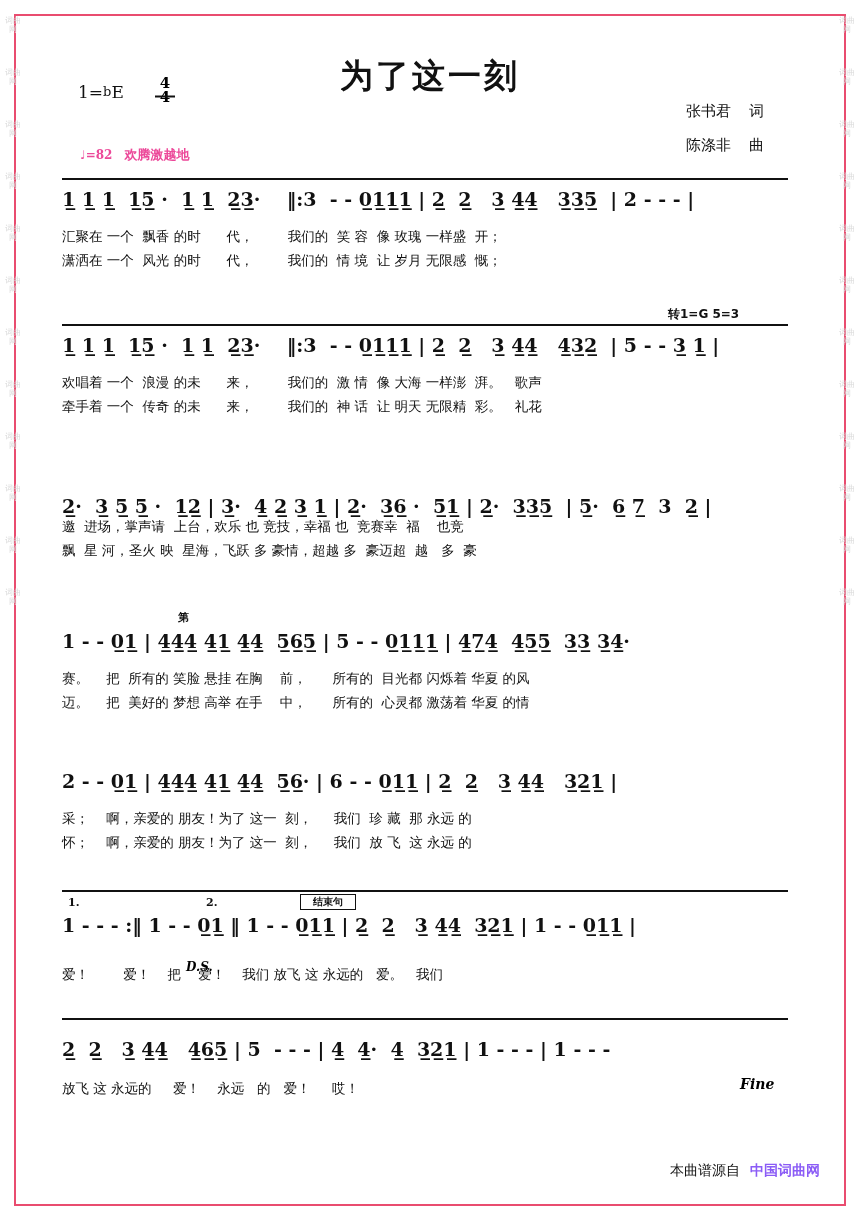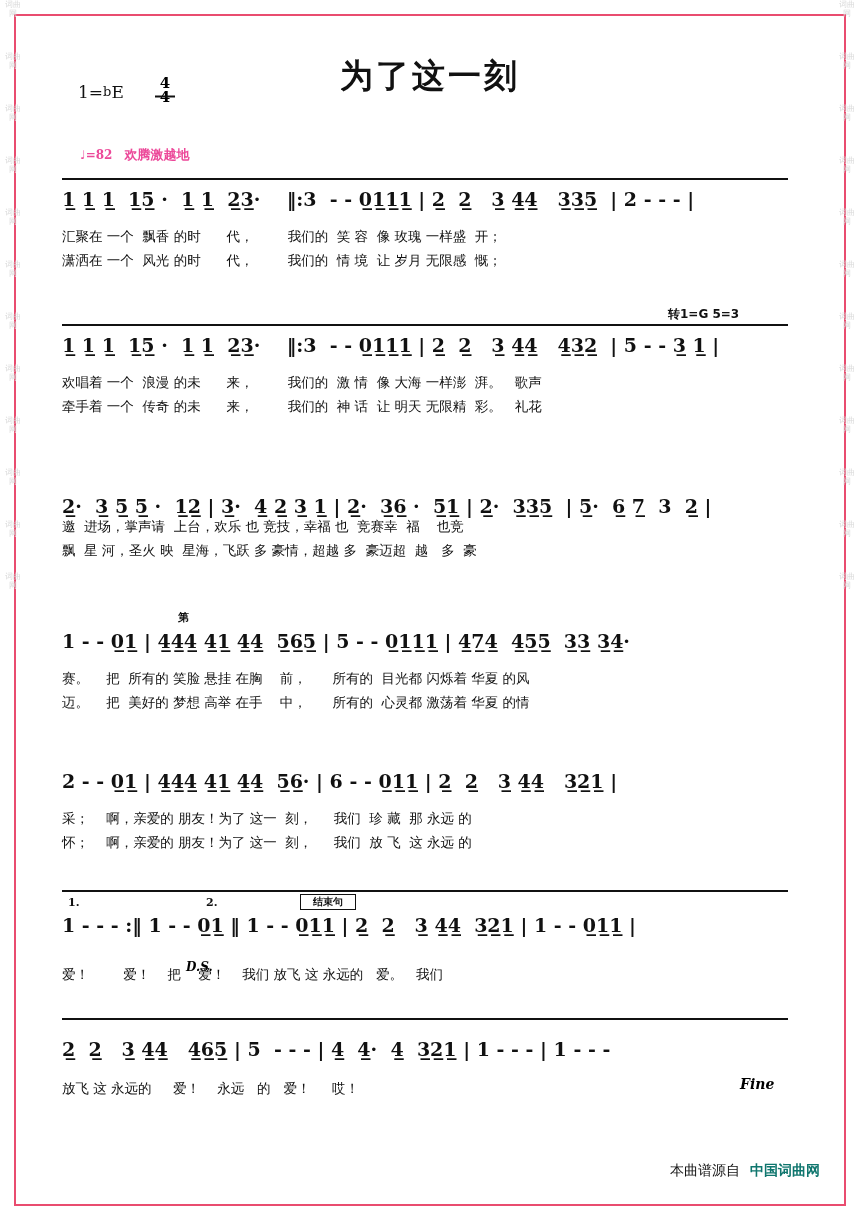--- a/index.html
+++ b/index.html
@@ -36,20 +36,21 @@
   .wm-col {
     position: absolute;
     top: 0;
     width: 26px;
     height: 1220px;
     display: flex;
     flex-direction: column;
     justify-content: flex-start;
     align-items: center;
     gap: 34px;
+    padding-top: 16px;
     box-sizing: border-box;
     pointer-events: none;
   }
   .wm-col.left { left: 0px; }
   .wm-col.right { right: 0px; }
   .wm-box {
     width: 18px;
     font-size: 8px;
     line-height: 9px;
     color: #d9d9d9;
@@ -198,21 +199,21 @@
   .footer {
     position: absolute;
     right: 40px;
     bottom: 40px;
     font-size: 14px;
     font-family: "DejaVu Sans", sans-serif;
     color: #111;
     white-space: nowrap;
   }
   .footer .site {
-    color: #0f766e;
+    color: #8b5cf6;
     font-weight: bold;
     margin-left: 10px;
   }
 </style>
 </head>
 <body>
 
 <div class="page">
 
   <div class="page-frame"></div>
@@ -257,20 +258,28 @@
     <span class="den">4</span>
   </div>
   <svg style="position:absolute;left:152px;top:95px" width="26" height="3">
     <line x1="3" y1="1.5" x2="23" y2="1.5" stroke="#111" stroke-width="2"></line>
   </svg>
 
   <div class="tempo">
     <span class="mark">♩=82</span><span class="expr">欢腾激越地</span>
   </div>
 
+  <div class="credits">
+    <div>
+      <span>张书君</span><span class="role">词</span>
+    </div>
+    <div>
+      <span>陈涤非</span><span class="role">曲</span>
+    </div>
+  </div>
 
   <div class="system" style="top:178px">
     <div class="rule" style="top:0px"></div>
     <div class="notes" style="top:10px">1̲ 1̲ 1̲  1̲5̲ ·  1̲ 1̲  2̲3̲·    ‖:3  - - 0̲1̲1̲1̲ | 2̲  2̲   3̲ 4̲4̲   3̲3̲5̲  | 2 - - - |</div>
     <div class="lyric" style="top:50px">汇聚在 一个  飘香 的时      代，        我们的  笑 容  像 玫瑰 一样盛  开；</div>
     <div class="lyric l2" style="top:74px">潇洒在 一个  风光 的时      代，        我们的  情 境  让 岁月 无限感  慨；</div>
   </div>
 
   <div class="system" style="top:316px">
     <div class="mod-mark" style="left:668px;top:-10px">转1=G 5=3</div>

